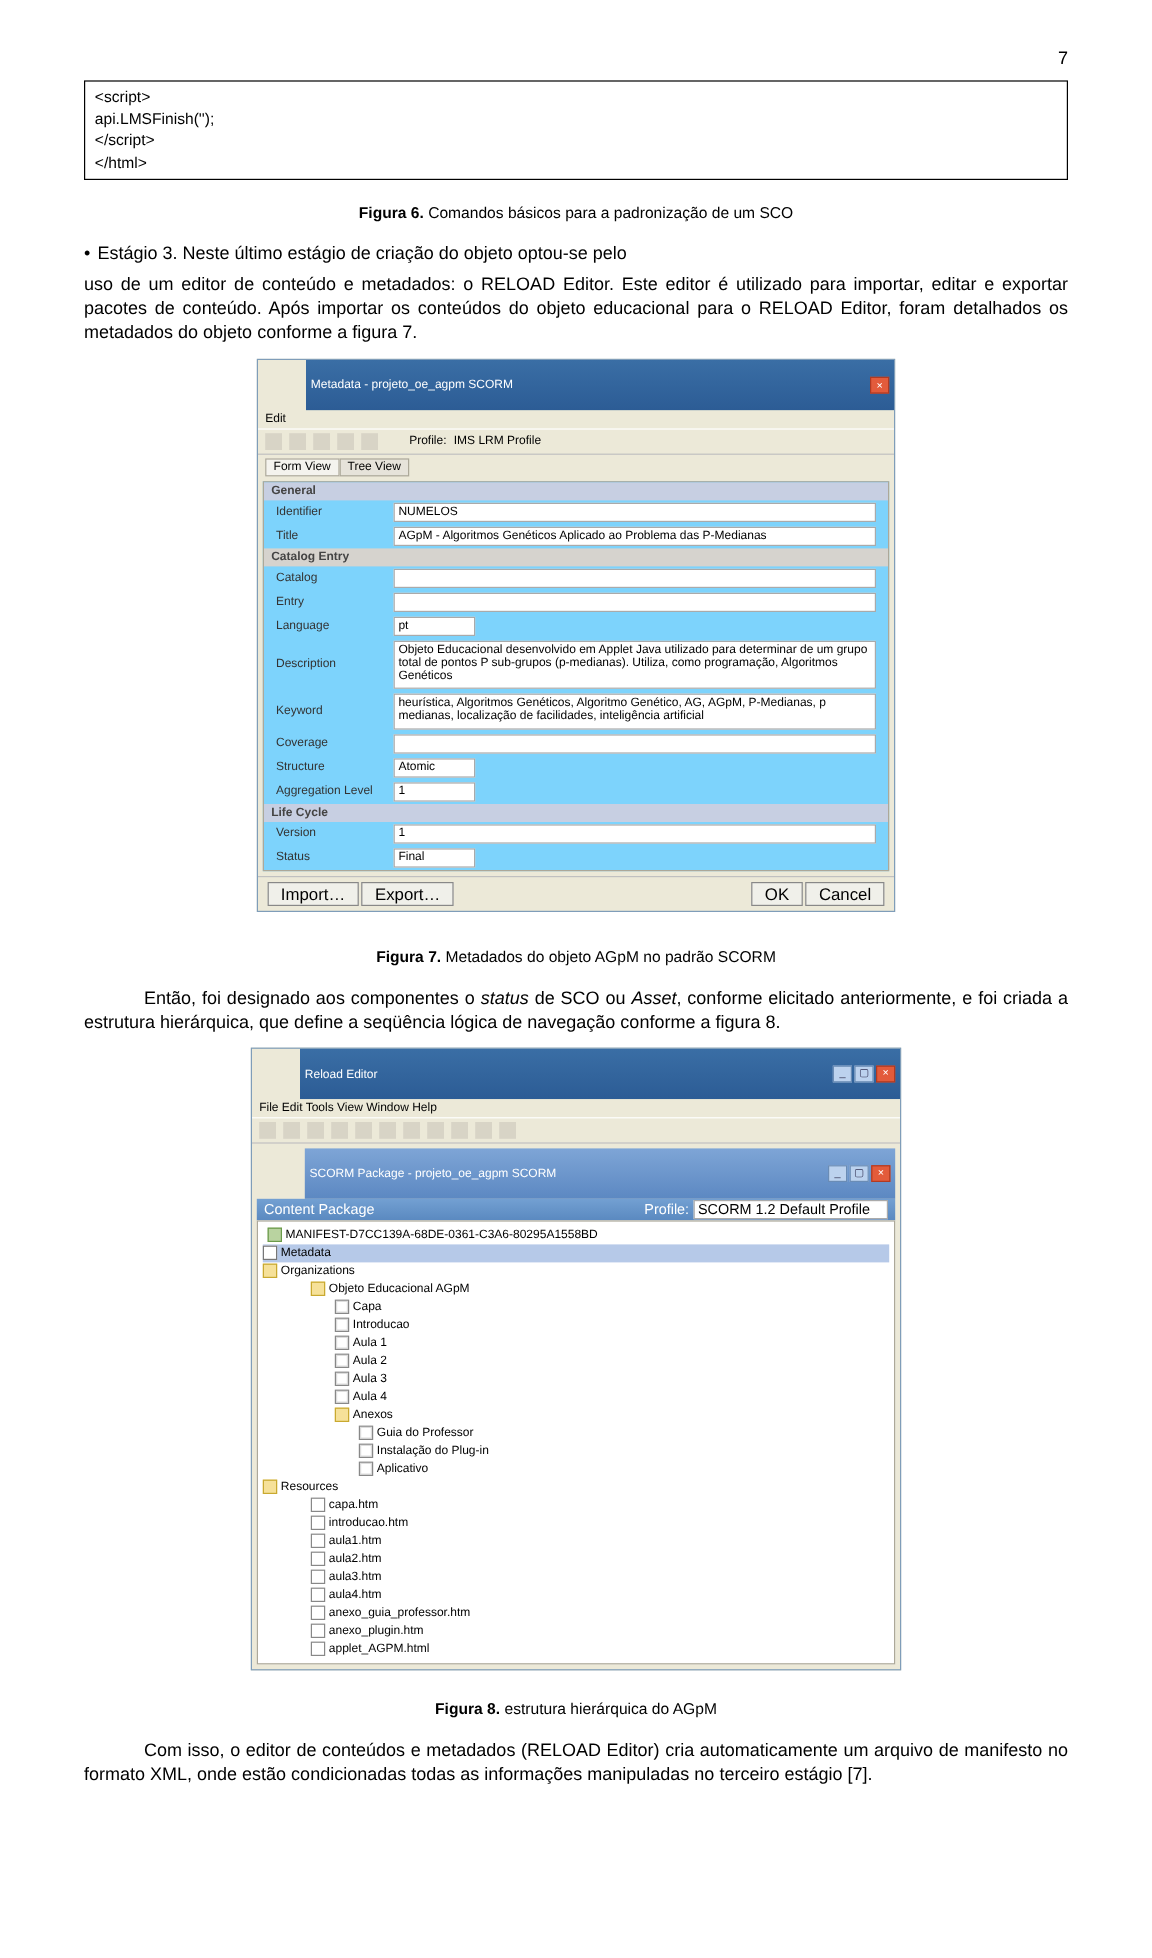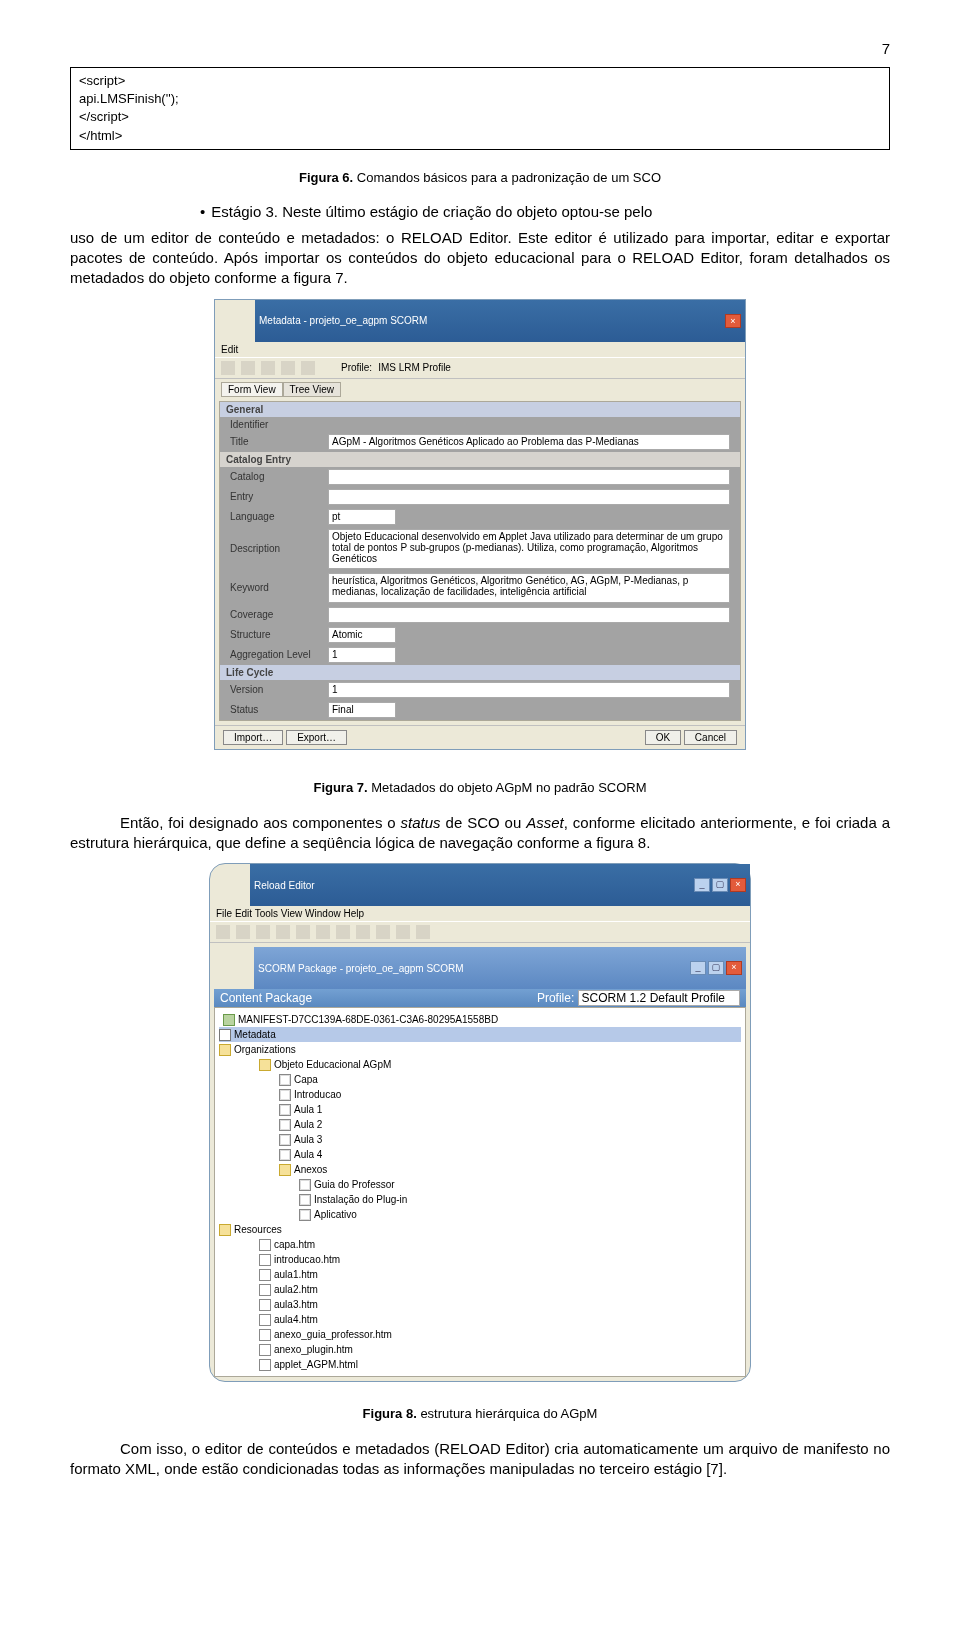--- a/index.html
+++ b/index.html
@@ -24,21 +24,20 @@
     line-height: 1.4;
     margin-bottom: 20px;
   }
   .caption {
     text-align: center;
     font-size: 13px;
     margin: 14px 0 18px 0;
   }
   .caption b { font-weight: bold; }
   .bullet-row {
-    margin-left: 130px;
     font-size: 15px;
     margin-bottom: 8px;
   }
   .bullet-dot {
     display: inline-block;
     margin-right: 6px;
   }
   .para {
     font-size: 15px;
     line-height: 1.35;
@@ -102,21 +101,21 @@
     border: 1px solid #aca899;
     background: #f4f3ee;
     padding: 1px 6px;
     font-size: 10px;
     margin-right: 0;
   }
   .tabbtn.inactive { background: #e6e3da; }
   .inner-panel {
     margin: 4px;
     border: 1px solid #aca899;
-    background: #a3a3a3;
+    background: #7dd3fc;
   }
   .section-head {
     background: #d6d3ce;
     font-size: 10px;
     padding: 2px 6px;
     font-weight: bold;
     color: #444;
   }
   .section-head.blue { background: #c7cfe2; }
   .form-row {
@@ -142,21 +141,21 @@
   .form-row .val.drop { width: 60px; flex: none; }
   .footer-bar {
     padding: 4px 8px;
     display: flex;
     justify-content: space-between;
     border-top: 1px solid #c0c0c0;
   }
   .btn {
     border: 1px solid #888;
     background: #f0f0ea;
-    font-size: 10px;
+    font-size: 14px;
     padding: 1px 10px;
     display: inline-block;
   }
   .tree {
     font-size: 10px;
     background: #fff;
     border: 1px solid #aca899;
     padding: 4px;
     line-height: 1.5;
   }
@@ -183,21 +182,21 @@
   .selnode { background:#b6c9e8; }
   .cp-title {
     background: linear-gradient(#73a0d2,#5a89c0);
     color: #fff;
     font-size: 12px;
     padding: 2px 6px;
     display: flex;
     justify-content: space-between;
   }
   .win.small { width: 530px; }
-  .win.reload { width: 540px; margin-top:6px;border-radius:16px; }
+  .win.reload { width: 540px; margin-top:6px; }
   .ctl-btns {
     display:flex; gap:2px;
   }
   .ctl-btns span {
     width:14px;height:12px;background:#bcd2ee;border:1px solid #6a8cb5;font-size:9px;text-align:center;line-height:11px;color:#335;
   }
   .ctl-btns .x { background:#e35b3b;border-color:#b03a22;color:#fff;}
 </style>
 </head>
 <body>
@@ -237,20 +236,21 @@
     <span style="margin-left:20px">Profile:</span>
     <span class="val" style="width:140px;flex:none">IMS LRM Profile</span>
   </div>
   <div style="padding:3px 6px 0 6px">
     <span class="tabbtn">Form View</span><span class="tabbtn inactive">Tree View</span>
   </div>
   <div class="inner-panel">
     <div class="section-head blue">General</div>
     <div class="form-row">
         <div class="lbl">Identifier</div>
+        <div class="val">NUMELOS</div>
       </div>
     <div class="form-row">
         <div class="lbl">Title</div>
         <div class="val">AGpM - Algoritmos Genéticos Aplicado ao Problema das P-Medianas</div>
       </div>
     <div class="section-head">Catalog Entry</div>
     <div class="form-row">
         <div class="lbl">Catalog</div>
         <div class="val"></div>
       </div>

